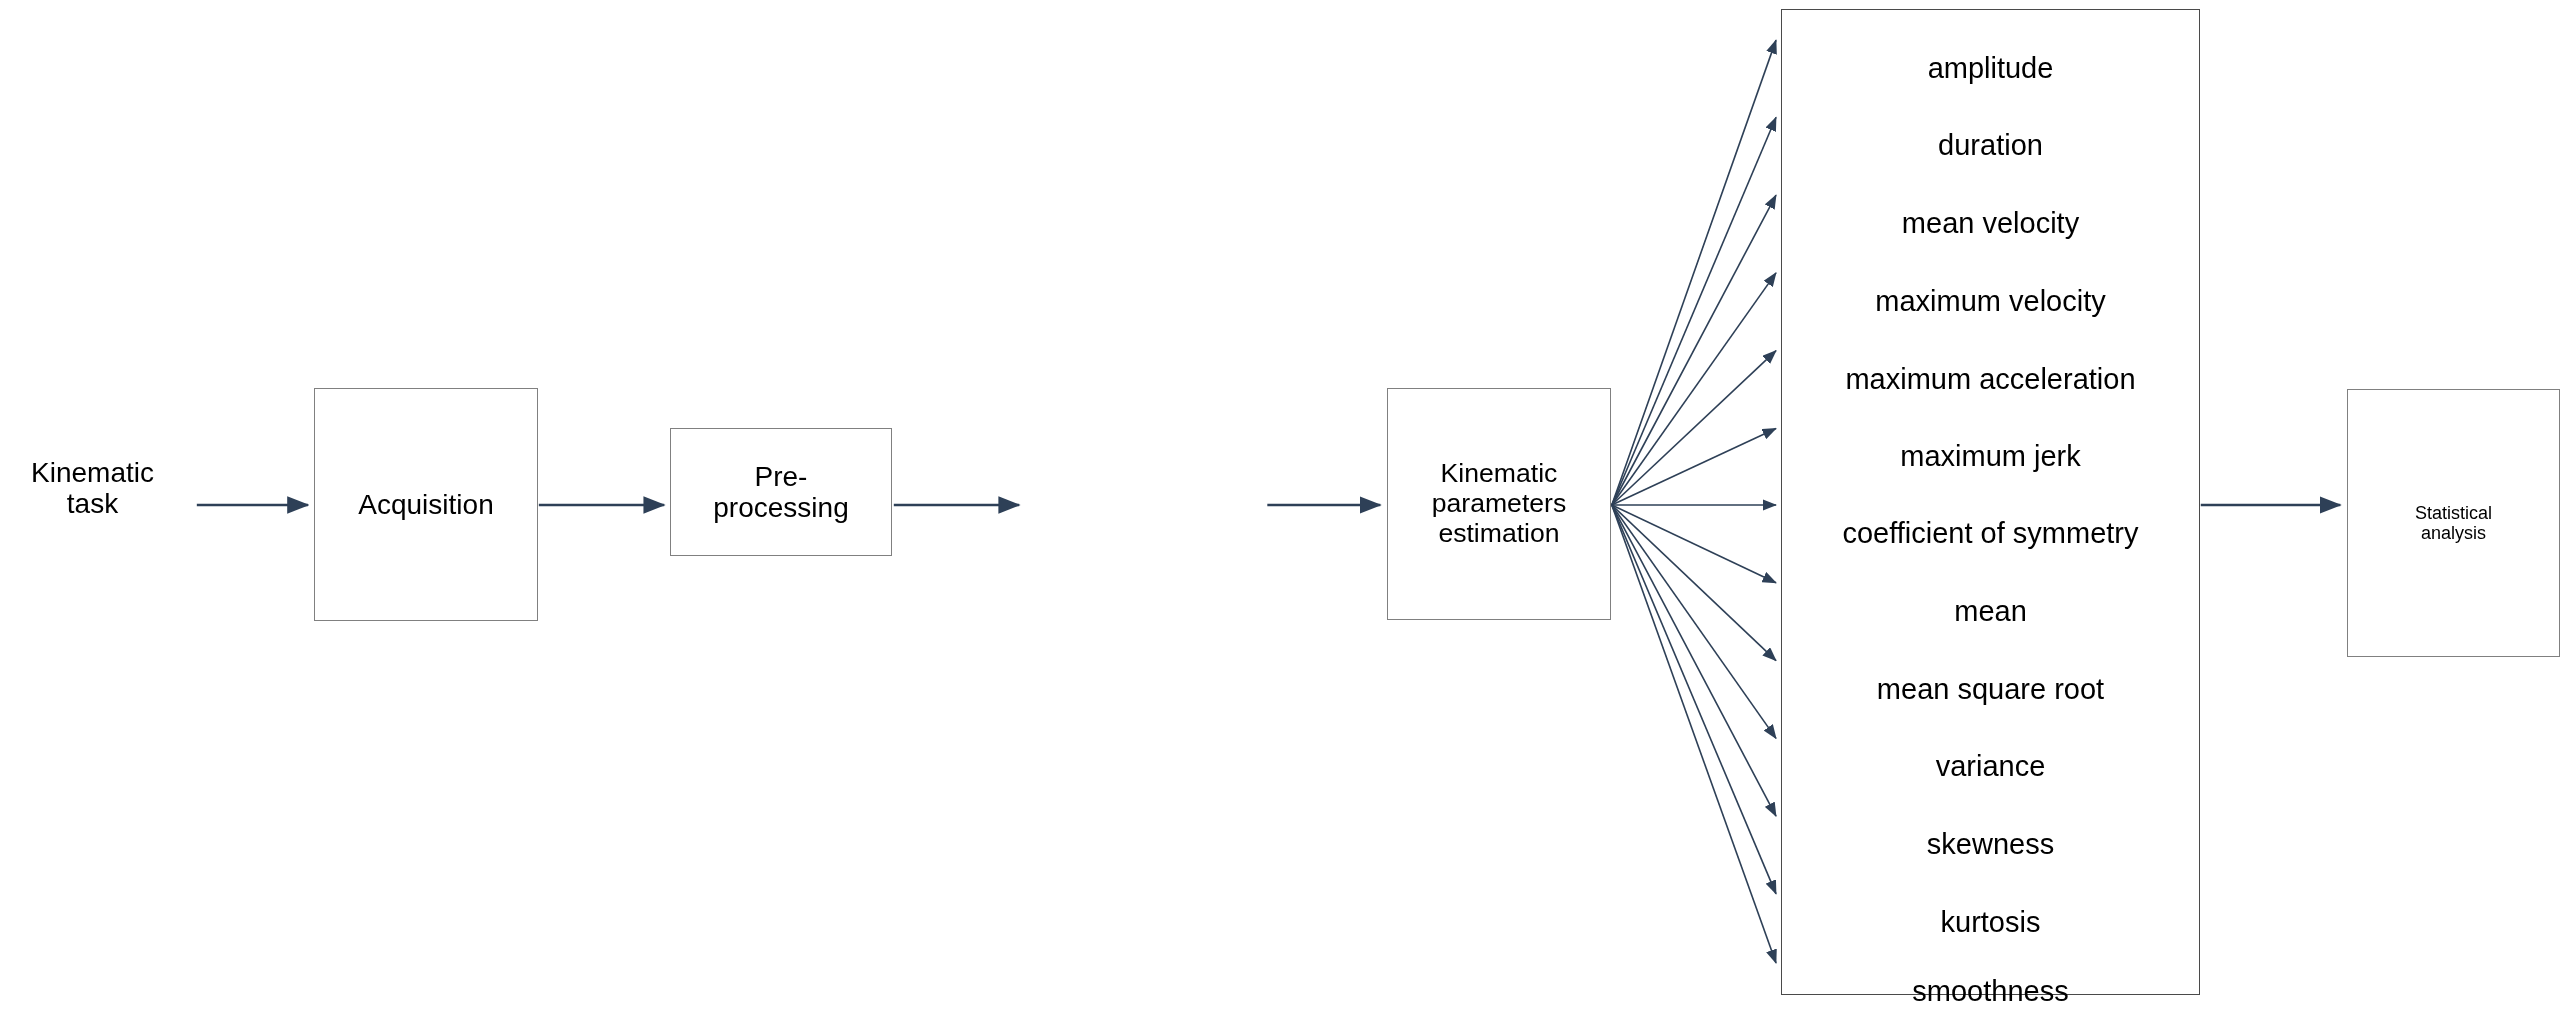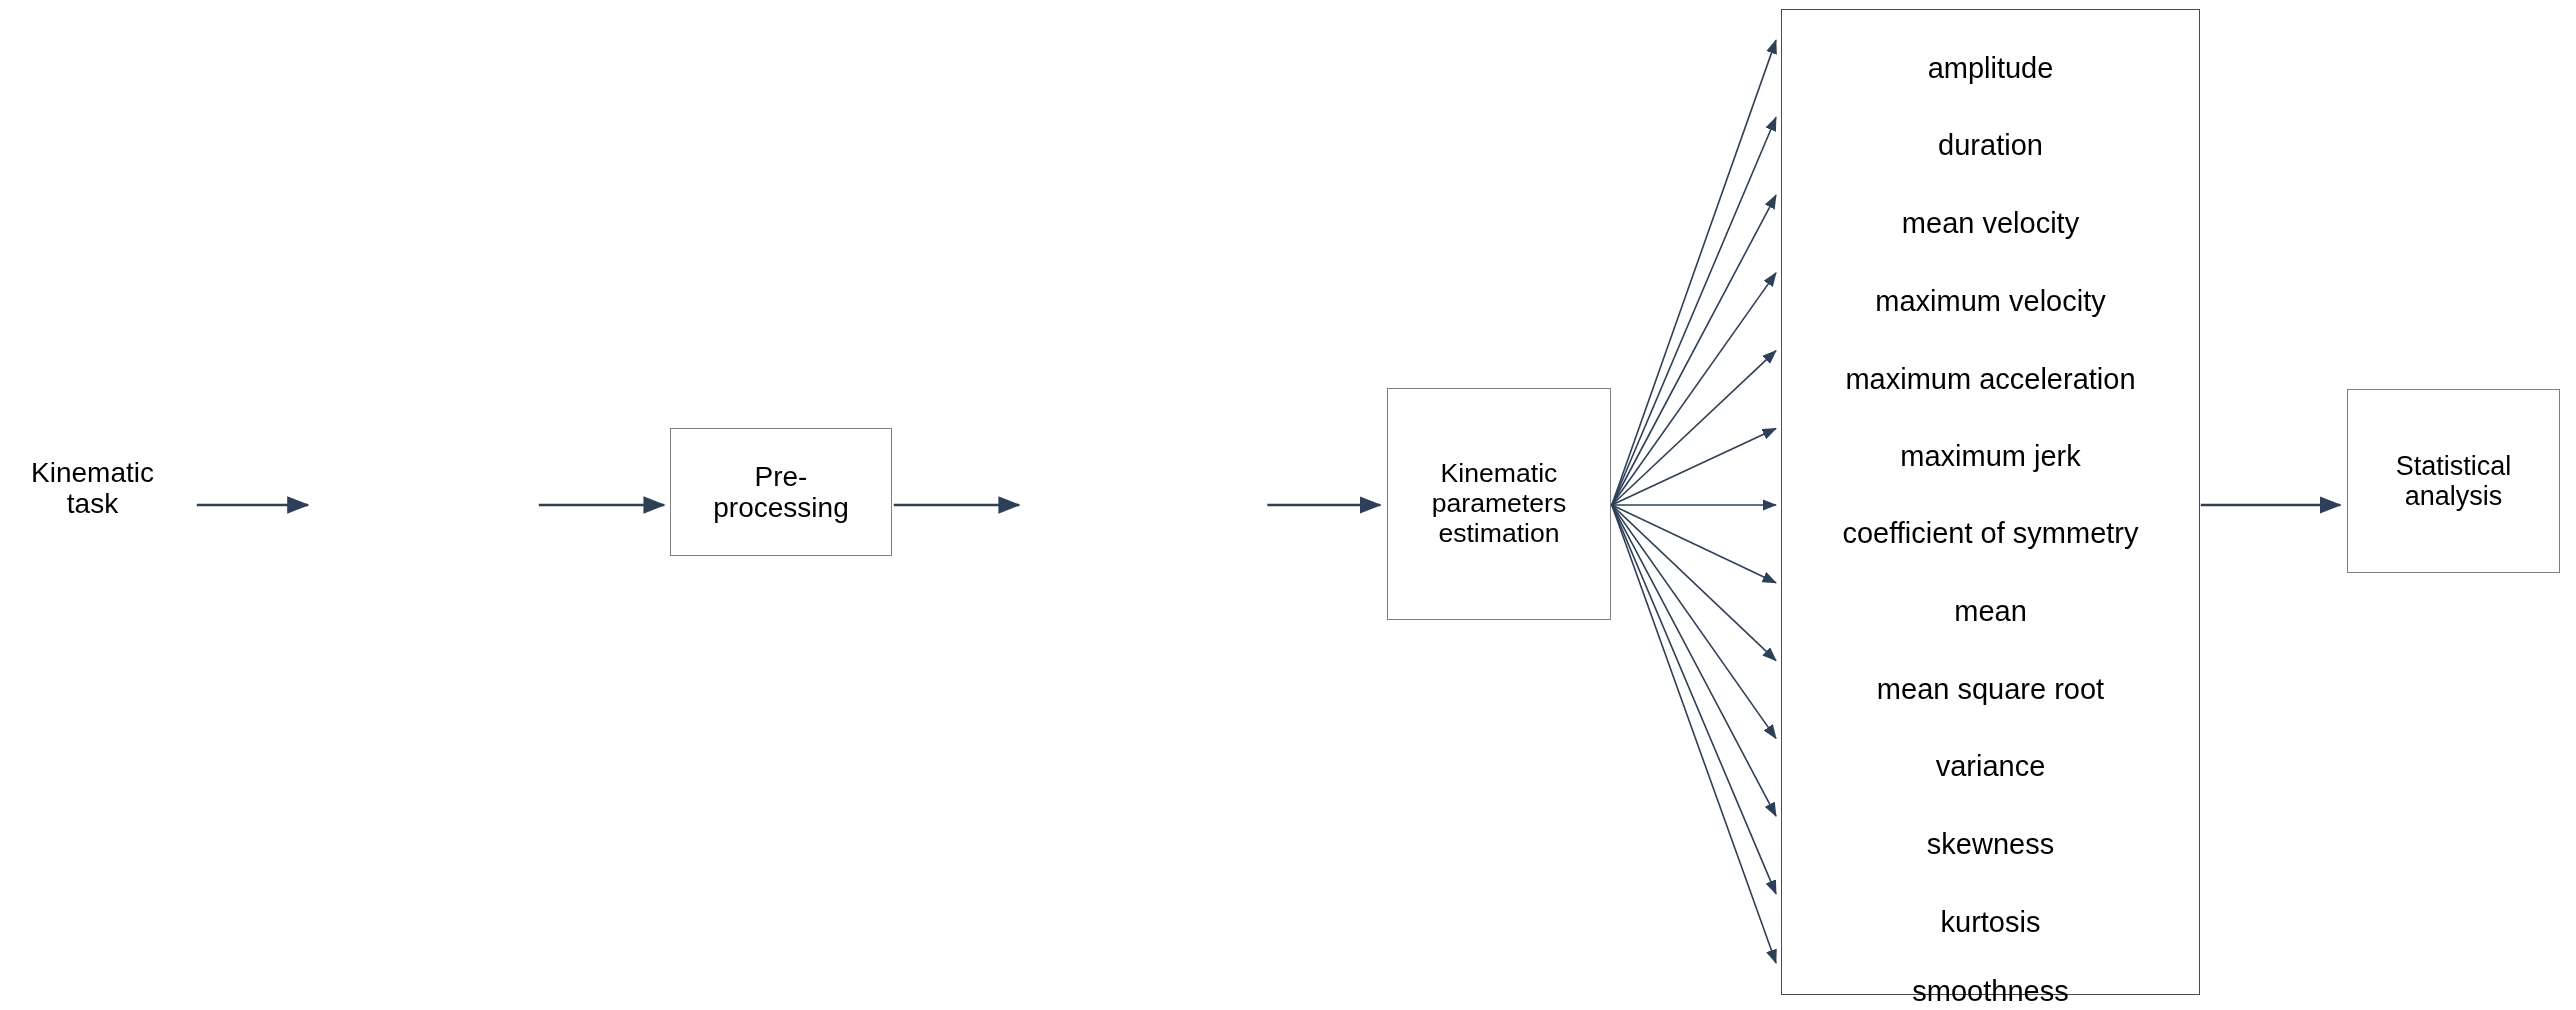--- a/index.html
+++ b/index.html
@@ -27,21 +27,21 @@
   }
   .node-text{
     display:block;
     width:100%;
     text-align:center;
   }
   #node-acquisition{ left:314px; top:388px; width:224px; height:233px; font-size:28px; }
   #node-preprocessing{ left:670px; top:428px; width:222px; height:128px; font-size:28px; }
   #node-segmentation{ left:1025px; top:428px; width:241px; height:156px; font-size:28px; }
   #node-kinematic-params{ left:1387px; top:388px; width:224px; height:232px; font-size:26.6px; }
-  #node-statistical-analysis{ left:2347px; top:389px; width:213px; height:184px; font-size:27px; }
+  #node-statistical-analysis{ left:2347px; top:389px; width:213px; height:268px; font-size:18px; }
 
   #node-parameters-list{
     left:1781px; top:9.3px; width:419px; height:986px;
     border:1.9px solid #4a4a4a;
     display:block;
     padding:16px;
   }
   #param-items{
     position:relative;
     width:100%;
@@ -111,20 +111,23 @@
       <line x1="2610" y1="818" x2="2876" y2="1196"></line>
       <line x1="2610" y1="818" x2="2876" y2="1322"></line>
       <line x1="2610" y1="818" x2="2876" y2="1448"></line>
       <line x1="2610" y1="818" x2="2876" y2="1560"></line>
     </g>
   </svg>
 
   <div id="label-kinematic-task">Kinematic
 task</div>
 
+  <div class="node" id="node-acquisition">
+    <span class="node-text">Acquisition</span>
+  </div>
 
   <div class="node" id="node-preprocessing">
     <span class="node-text">Pre-
 processing</span>
   </div>
 
 
   <div class="node" id="node-kinematic-params">
     <span class="node-text">Kinematic
 parameters

